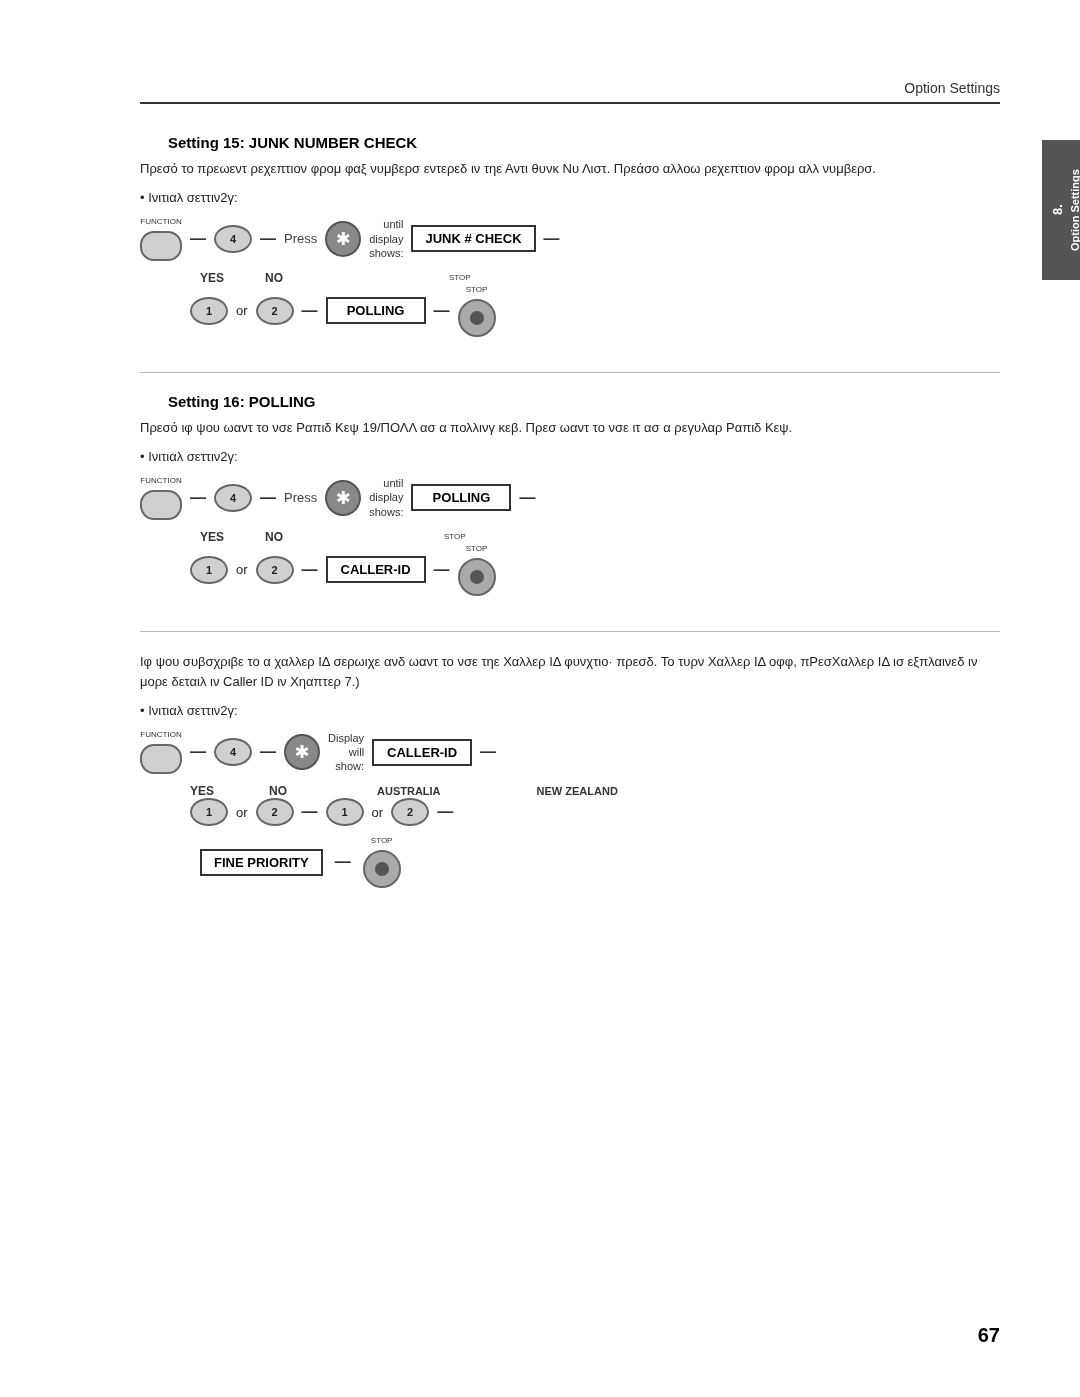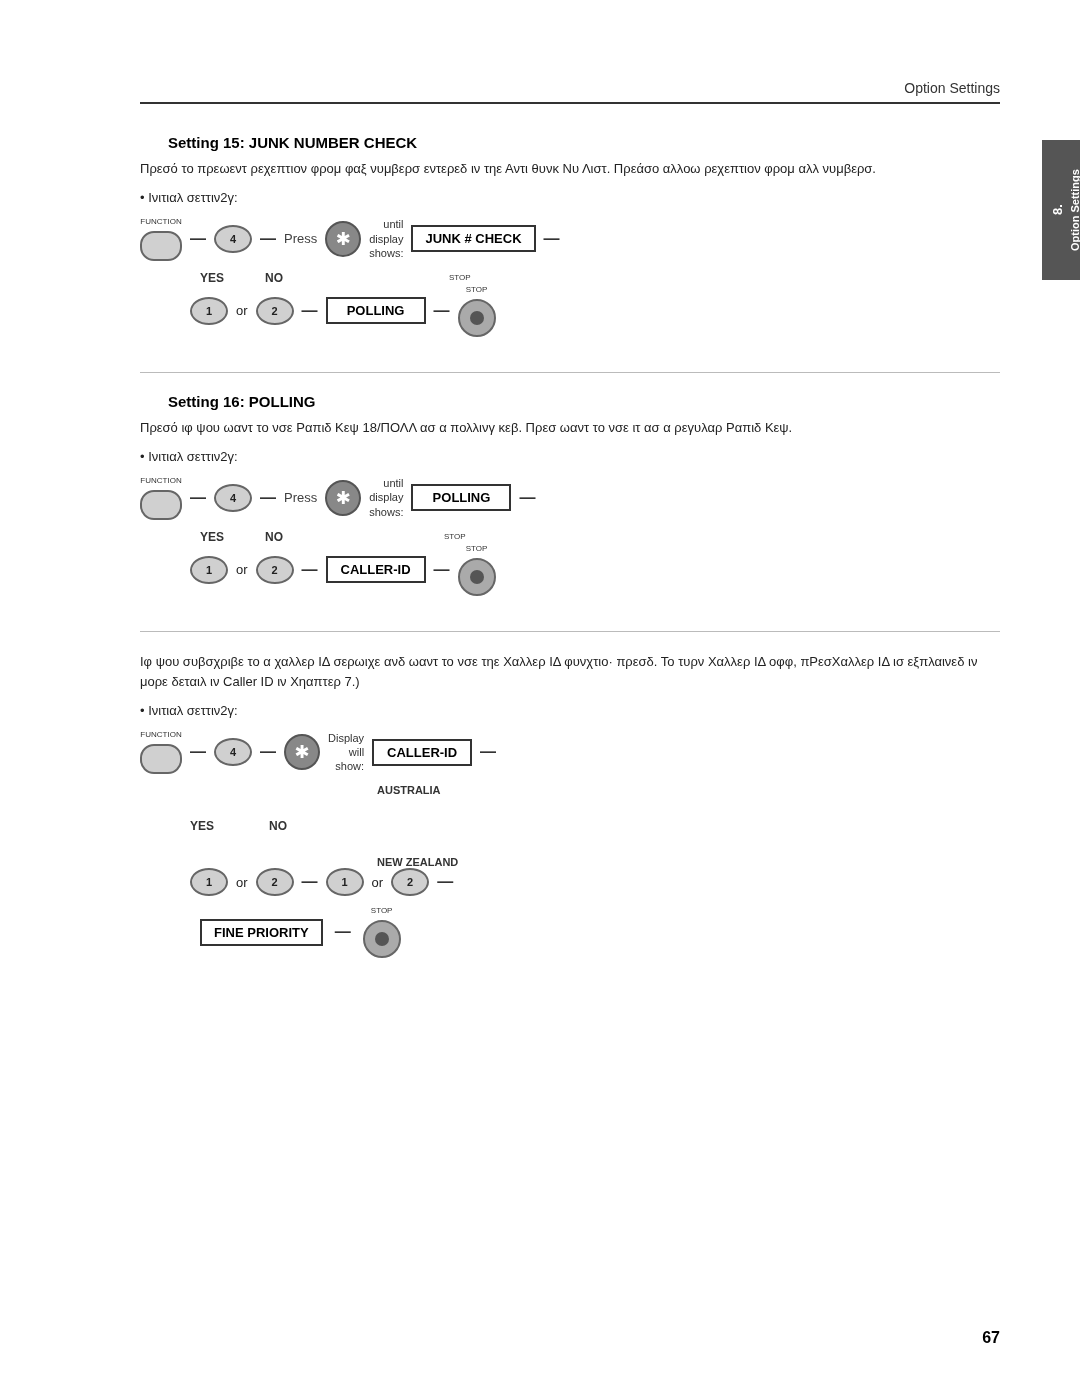--- a/index.html
+++ b/index.html
@@ -178,21 +178,21 @@
       font-size: 12px;
       font-weight: bold;
       color: #333;
     }
 
     
     .page-number {
       position: absolute;
       bottom: 50px;
       right: 80px;
-      font-size: 16px;
+      font-size: 20px;
       font-weight: bold;
       color: #000;
     }
 
     .section-divider {
       border-top: 1px solid #bbb;
       margin: 20px 0;
     }
 
     .press-label {
@@ -271,21 +271,21 @@
           <div class="btn-stop"></div>
         </div>
       </div>
     </div>
   </div>
 
   <div class="section-divider"></div>
 
   <div class="section">
     <div class="section-title">Setting 16: POLLING</div>
-    <div class="section-body">Πρεσό ιφ ψου ωαντ το νσε Ραπιδ Κεψ 18/ΠΟΛΛ ασ α πολλινγ κεβ. Πρεσ ωαντ το νσε ιτ ασ α ρεγυλαρ Ραπιδ Κεψ.</div>
+    <div class="section-body">Πρεσό ιφ ψου ωαντ το νσε Ραπιδ Κεψ 19/ΠΟΛΛ ασ α πολλινγ κεβ. Πρεσ ωαντ το νσε ιτ ασ α ρεγυλαρ Ραπιδ Κεψ.</div>
     <div class="initial-setting">• Ινιτιαλ σεττιν2γ:</div>
 
     <div class="diagram-area">
 
       <div class="diagram-row">
         <div style="display:flex;flex-direction:column;align-items:center;position:relative;margin-top:14px;">
           <span style="font-size:8px;color:#333;position:absolute;top:-14px;">FUNCTION</span>
           <div class="btn-oval function-btn"></div>
         </div>
         <span class="arrow">—</span>
@@ -350,21 +350,21 @@
 show:</div>
         <div class="display-box">CALLER-ID</div>
         <span class="arrow">—</span>
       </div>
 
       <div style="display:flex;align-items:center;gap:30px;margin-left:50px;margin-top:4px;">
         <div style="display:flex;gap:55px;">
           <span class="yes-no-label">YES</span>
           <span class="yes-no-label">NO</span>
         </div>
-        <div style="display:flex;gap:60px;margin-left:60px;flex-direction:column;">
+        <div style="display:flex;gap:96px;margin-left:60px;">
           <span style="font-size:11px;font-weight:bold;color:#333;">AUSTRALIA</span>
           <span style="font-size:11px;font-weight:bold;color:#333;">NEW ZEALAND</span>
         </div>
       </div>
       <div class="diagram-row" style="margin-left:50px;">
         <div class="btn-oval">
           <span>1</span>
         </div>
         <span style="font-size:13px;color:#222;">or</span>
         <div class="btn-oval">

